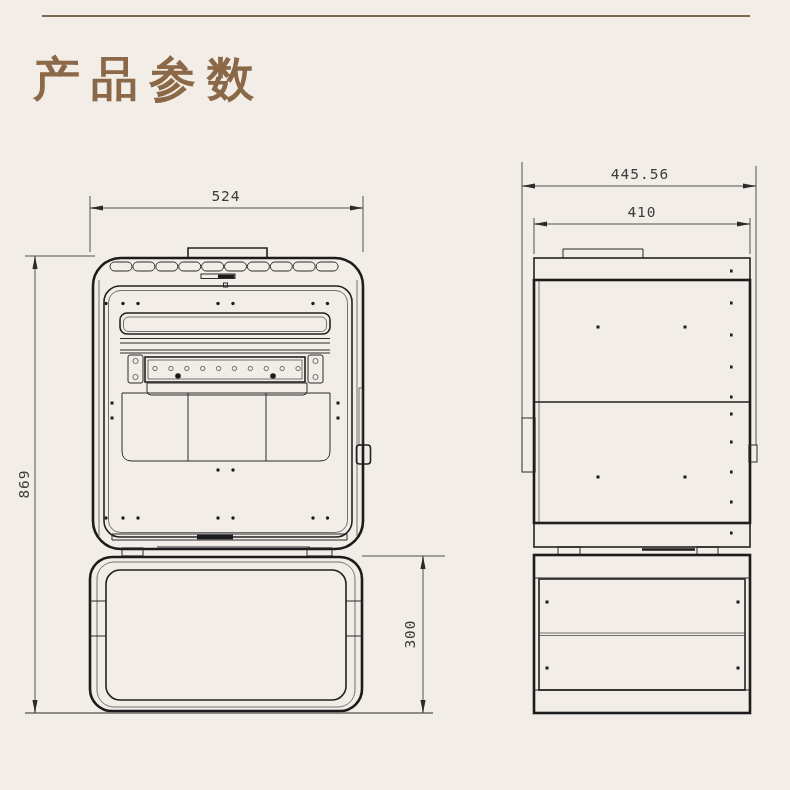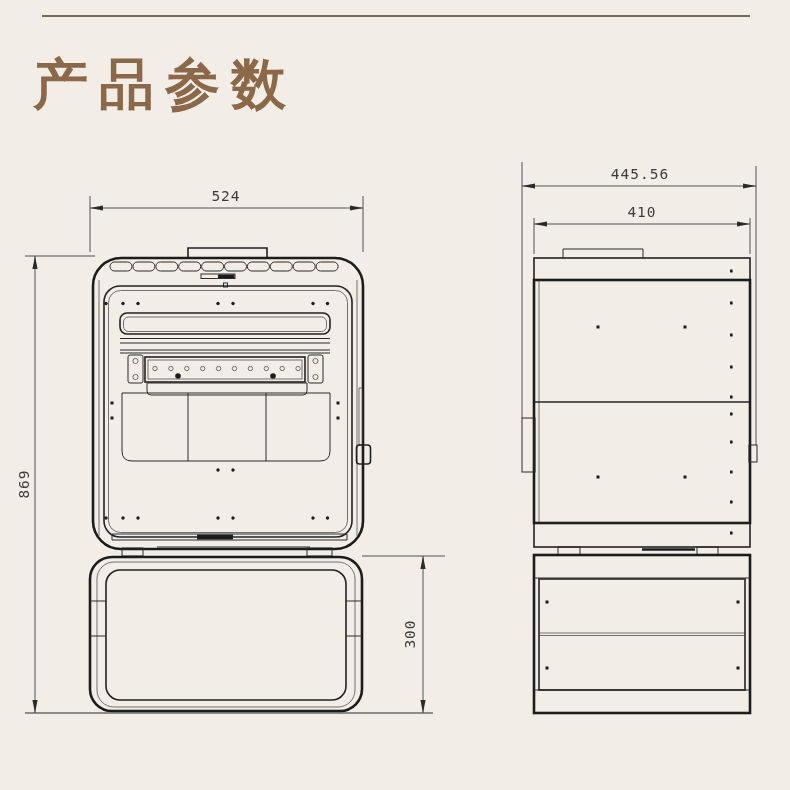--- a/index.html
+++ b/index.html
@@ -9,21 +9,21 @@
     background:#f2eee7;
     overflow:hidden;
     font-family:"DejaVu Sans", sans-serif;
   }
   .top-rule{
     position:absolute;left:42px;top:15px;width:708px;height:2px;
     background:#7d6b54;
   }
   .title{
     position:absolute;left:33px;top:48px;margin:0;
-    font-size:55px;font-weight:bold;letter-spacing:11px;
+    font-size:47px;font-weight:bold;letter-spacing:11px;
     color:#8a6848;
     font-family:"DejaVu Sans", sans-serif;
   }
   svg{position:absolute;left:0;top:0;}
   .thick{stroke:#1c1c1c;stroke-width:2.6;fill:none;}
   .med{stroke:#222;stroke-width:1.6;fill:none;}
   .thin{stroke:#2b2b2b;stroke-width:1;fill:none;}
   .hair{stroke:#3a3a3a;stroke-width:0.7;fill:none;}
   .dim{stroke:#3f3f3f;stroke-width:0.9;fill:none;}
   .arrow{fill:#2b2b2b;stroke:none;}

